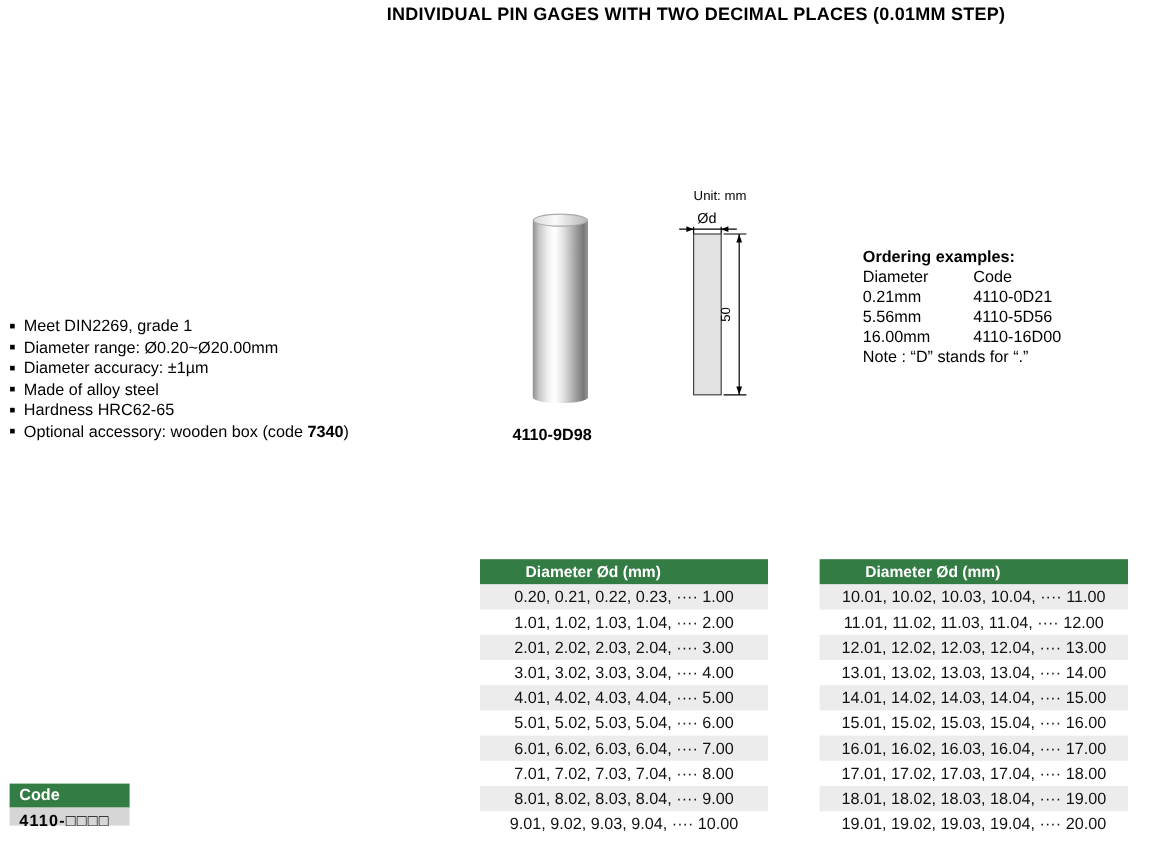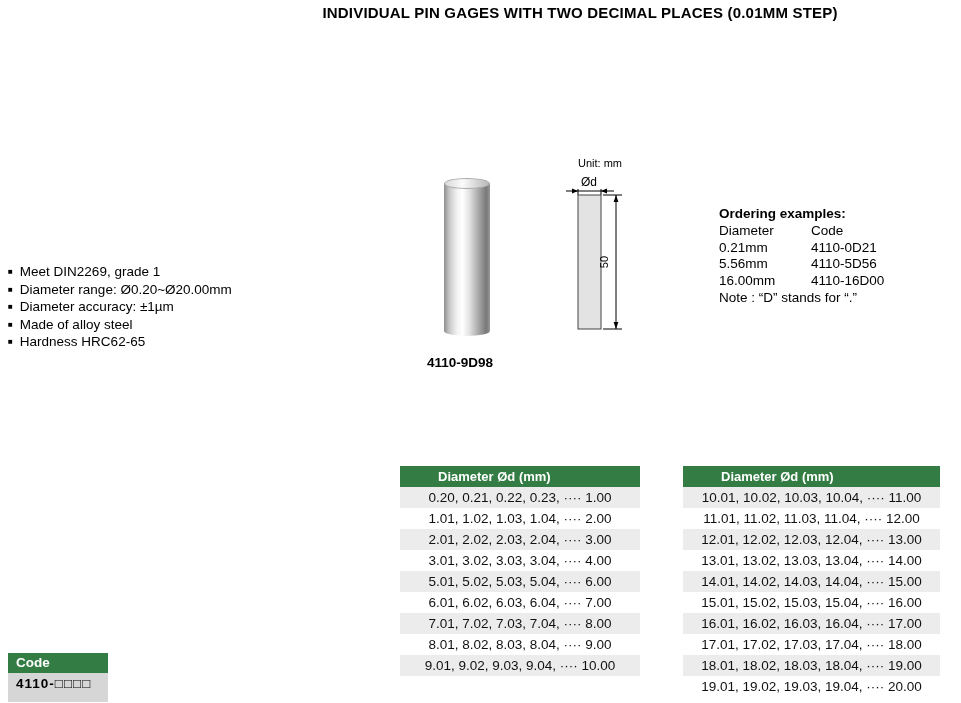--- a/index.html
+++ b/index.html
@@ -44,35 +44,36 @@
   .thead { background:var(--green,#337c43); color:#fff; font-weight:bold;
            height:21px; line-height:21px; padding-left:38px; font-size:13px; }
   .trow  { height:21px; line-height:21px; text-align:center; color:#111; }
   .dtable > .trow:nth-child(even) { background:var(--row-alt,#ececec); }
 
   
   .codeblock { position:absolute; left:8px; top:653px; width:100px; font-size:13.5px; }
   .code-head { background:var(--green,#337c43); color:#fff; font-weight:bold;
                height:20px; line-height:20px; padding-left:8px; }
   .code-val  { background:var(--code-value-bg,#d6d6d6); font-weight:bold;
-               height:29px; line-height:21px; padding-left:8px; letter-spacing:1px; }
+               height:15px; line-height:21px; padding-left:8px; letter-spacing:1px; }
 </style>
 </head>
 <body>
 
 <div class="page">
 
   <div class="title">INDIVIDUAL PIN GAGES WITH TWO DECIMAL PLACES (0.01MM STEP)</div>
 
   <div class="features">
     <div class="feat-item"><span class="blt">■</span><span>Meet DIN2269, grade 1</span></div>
     <div class="feat-item"><span class="blt">■</span><span>Diameter range: Ø0.20~Ø20.00mm</span></div>
     <div class="feat-item"><span class="blt">■</span><span>Diameter accuracy: ±1µm</span></div>
     <div class="feat-item"><span class="blt">■</span><span>Made of alloy steel</span></div>
     <div class="feat-item"><span class="blt">■</span><span>Hardness HRC62-65</span></div>
+    <div class="feat-item"><span class="blt">■</span><span><span>Optional accessory: wooden box (code </span><b>7340</b><span>)</span></span></div>
   </div>
 
   <div class="pin">
     <div class="pin-body"></div>
     <div class="pin-top"></div>
   </div>
   <div class="pin-label">4110-9D98</div>
 
   <svg class="drawing" width="85" height="190" viewBox="0 0 85 190">
     <text x="20" y="11" font-size="11">Unit: mm</text>
@@ -111,20 +112,21 @@
     </div>
     <div class="ord-note">Note : “D” stands for “.”</div>
   </div>
 
   <div class="dtable dtable-left">
     <div class="thead">Diameter Ød (mm)</div>
     <div class="trow">0.20, 0.21, 0.22, 0.23, ···· 1.00</div>
     <div class="trow">1.01, 1.02, 1.03, 1.04, ···· 2.00</div>
     <div class="trow">2.01, 2.02, 2.03, 2.04, ···· 3.00</div>
     <div class="trow">3.01, 3.02, 3.03, 3.04, ···· 4.00</div>
+    <div class="trow">4.01, 4.02, 4.03, 4.04, ···· 5.00</div>
     <div class="trow">5.01, 5.02, 5.03, 5.04, ···· 6.00</div>
     <div class="trow">6.01, 6.02, 6.03, 6.04, ···· 7.00</div>
     <div class="trow">7.01, 7.02, 7.03, 7.04, ···· 8.00</div>
     <div class="trow">8.01, 8.02, 8.03, 8.04, ···· 9.00</div>
     <div class="trow">9.01, 9.02, 9.03, 9.04, ···· 10.00</div>
   </div>
 
   <div class="dtable dtable-right">
     <div class="thead">Diameter Ød (mm)</div>
     <div class="trow">10.01, 10.02, 10.03, 10.04, ···· 11.00</div>

